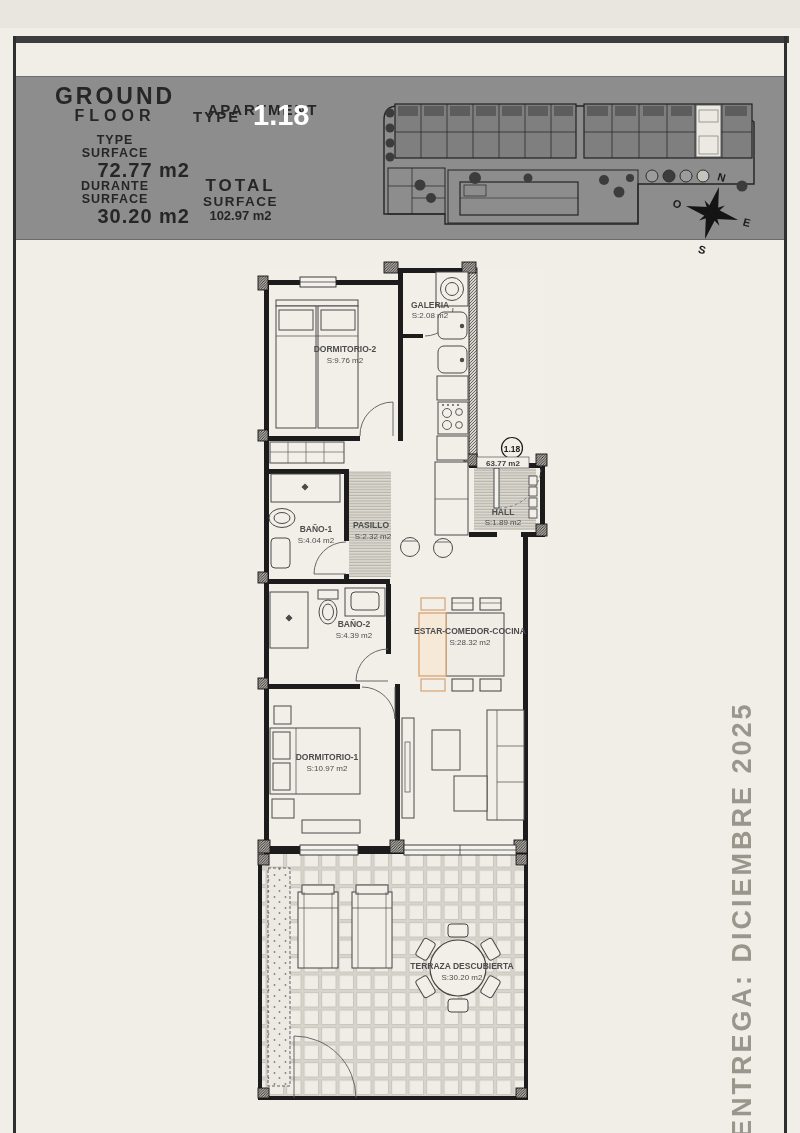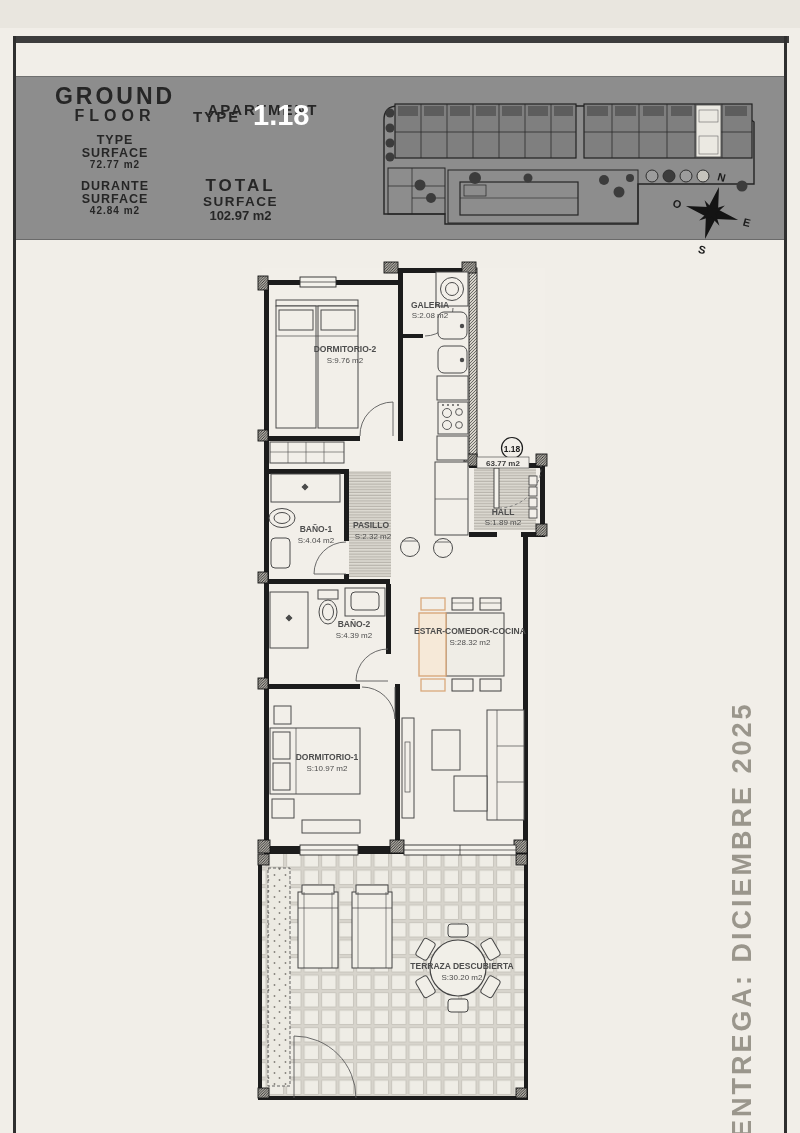--- a/index.html
+++ b/index.html
@@ -14,21 +14,21 @@
   .frame-right{left:784px;top:8px;width:3px;height:1112px;background:#2f2f2f;}
   
   .band{left:16px;top:48px;width:768px;height:162px;background:var(--band,#8d8d8d);
         border-top:1px solid #707070;border-bottom:1px solid #6a6a6a;}
   .hd{color:#262626;text-align:center;line-height:1.05;}
   .hd-ground{left:40px;top:56px;width:150px;font-size:23px;font-weight:bold;letter-spacing:3px;}
   .hd-floor{left:40px;top:80px;width:150px;font-size:16px;font-weight:bold;letter-spacing:5px;}
   .hd-small{font-size:12.5px;font-weight:bold;letter-spacing:1px;}
   .hd-build{left:40px;top:106px;width:150px;}
   .hd-terrace{left:40px;top:152px;width:150px;}
-  .hd-val{font-size:10px;font-weight:bold;letter-spacing:1px;}
+  .hd-val{font-size:20px;font-weight:bold;letter-spacing:1px;text-align:right;}
   .hd-ap1{left:193px;top:74px;width:140px;text-align:center;font-size:15px;font-weight:bold;letter-spacing:2px;}
   .hd-ap2{left:193px;top:81px;width:70px;text-align:left;font-size:15px;font-weight:bold;letter-spacing:2px;}
   .hd-apnum{left:253px;top:71px;width:80px;color:#ffffff;font-size:29px;font-weight:bold;text-align:left;}
   .hd-total{left:183px;top:149px;width:115px;}
   .hd-total .t1{font-size:17px;font-weight:bold;letter-spacing:3px;}
   .hd-total .t2{font-size:13.5px;font-weight:bold;letter-spacing:1.5px;}
   .hd-total .t3{font-size:13px;font-weight:bold;}
   
   .side-note{left:527px;top:880px;width:430px;height:30px;text-align:center;
              transform:rotate(-90deg);color:#9a968c;font-size:27px;font-weight:600;letter-spacing:3px;white-space:nowrap;}
@@ -51,21 +51,21 @@
   <div class="abs hd hd-ground">GROUND</div>
   <div class="abs hd hd-floor">FLOOR</div>
   <div class="abs hd hd-build">
     <div class="hd-small">TYPE</div>
     <div class="hd-small">SURFACE</div>
     <div class="hd-val">72.77 m2</div>
   </div>
   <div class="abs hd hd-terrace">
     <div class="hd-small">DURANTE</div>
     <div class="hd-small">SURFACE</div>
-    <div class="hd-val">42.84 m2</div>
+    <div class="hd-val">30.20 m2</div>
   </div>
   <div class="abs hd hd-ap1">APARTMENT</div>
   <div class="abs hd hd-ap2">TYPE</div>
   <div class="abs hd-apnum">1.18</div>
   <div class="abs hd hd-total">
     <div class="t1">TOTAL</div>
     <div class="t2">SURFACE</div>
     <div class="t3">102.97 m2</div>
   </div>
 

